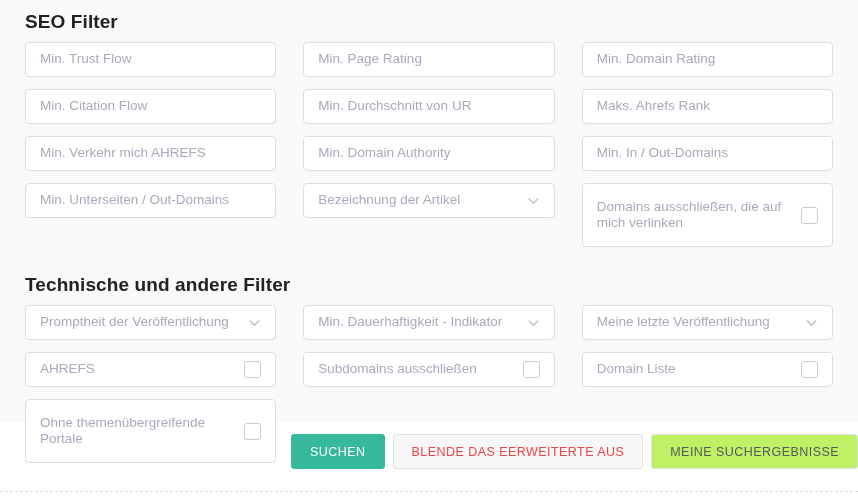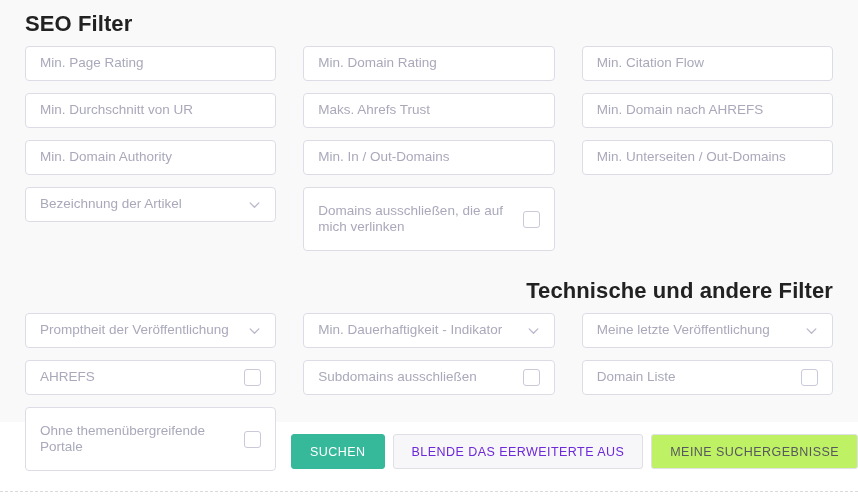--- a/index.html
+++ b/index.html
@@ -16,31 +16,30 @@
     overflow: hidden;
   }
 
   .panel {
     background: #f9f9fa;
     padding: 0 25px;
     height: 422px;
   }
 
   .section-title {
-    font-size: 22px;
+    font-size: 19px;
     font-weight: bold;
     color: #222222;
     letter-spacing: 0.1px;
     padding-top: 11px;
     padding-bottom: 9px;
   }
 
   .section-title.second {
     padding-top: 15px;
-    text-align: right;
   }
 
   .grid {
     display: flex;
     flex-wrap: wrap;
     margin: 0 -13.5px;
   }
 
   .cell {
     width: 33.3333%;
@@ -121,21 +120,21 @@
   }
 
   .btn-primary {
     background: #36b99b;
     color: #ffffff;
     border-color: #36b99b;
   }
 
   .btn-secondary {
     background: #f7f7f9;
-    color: #6d28d9;
+    color: #ef4444;
     border-color: #dfdfe6;
   }
 
   .btn-tertiary {
     background: #bef264;
     color: #57575f;
     border-color: #dfdfe6;
   }
 
   .bottom-rule {
@@ -149,46 +148,51 @@
 </head>
 <body>
 
 <div class="panel">
 
   <div class="section-title">SEO Filter</div>
 
   <div class="grid" id="seo-grid">
       <div class="cell">
         <div class="field">
+          <span class="ph">Min. Trust Flow</span>
+        </div>
+      </div>
+      <div class="cell">
+        <div class="field">
           <span class="ph">Min. Page Rating</span>
         </div>
       </div>
       <div class="cell">
         <div class="field">
           <span class="ph">Min. Domain Rating</span>
         </div>
       </div>
       <div class="cell">
         <div class="field">
           <span class="ph">Min. Citation Flow</span>
         </div>
       </div>
       <div class="cell">
         <div class="field">
           <span class="ph">Min. Durchschnitt von UR</span>
         </div>
       </div>
       <div class="cell">
         <div class="field">
-          <span class="ph">Maks. Ahrefs Trust</span>
-        </div>
-      </div>
-      <div class="cell">
-        <div class="field">
-          <span class="ph">Min. Domain nach AHREFS</span>
+          <span class="ph">Maks. Ahrefs Rank</span>
+        </div>
+      </div>
+      <div class="cell">
+        <div class="field">
+          <span class="ph">Min. Verkehr mich AHREFS</span>
         </div>
       </div>
       <div class="cell">
         <div class="field">
           <span class="ph">Min. Domain Authority</span>
         </div>
       </div>
       <div class="cell">
         <div class="field">
           <span class="ph">Min. In / Out-Domains</span>

